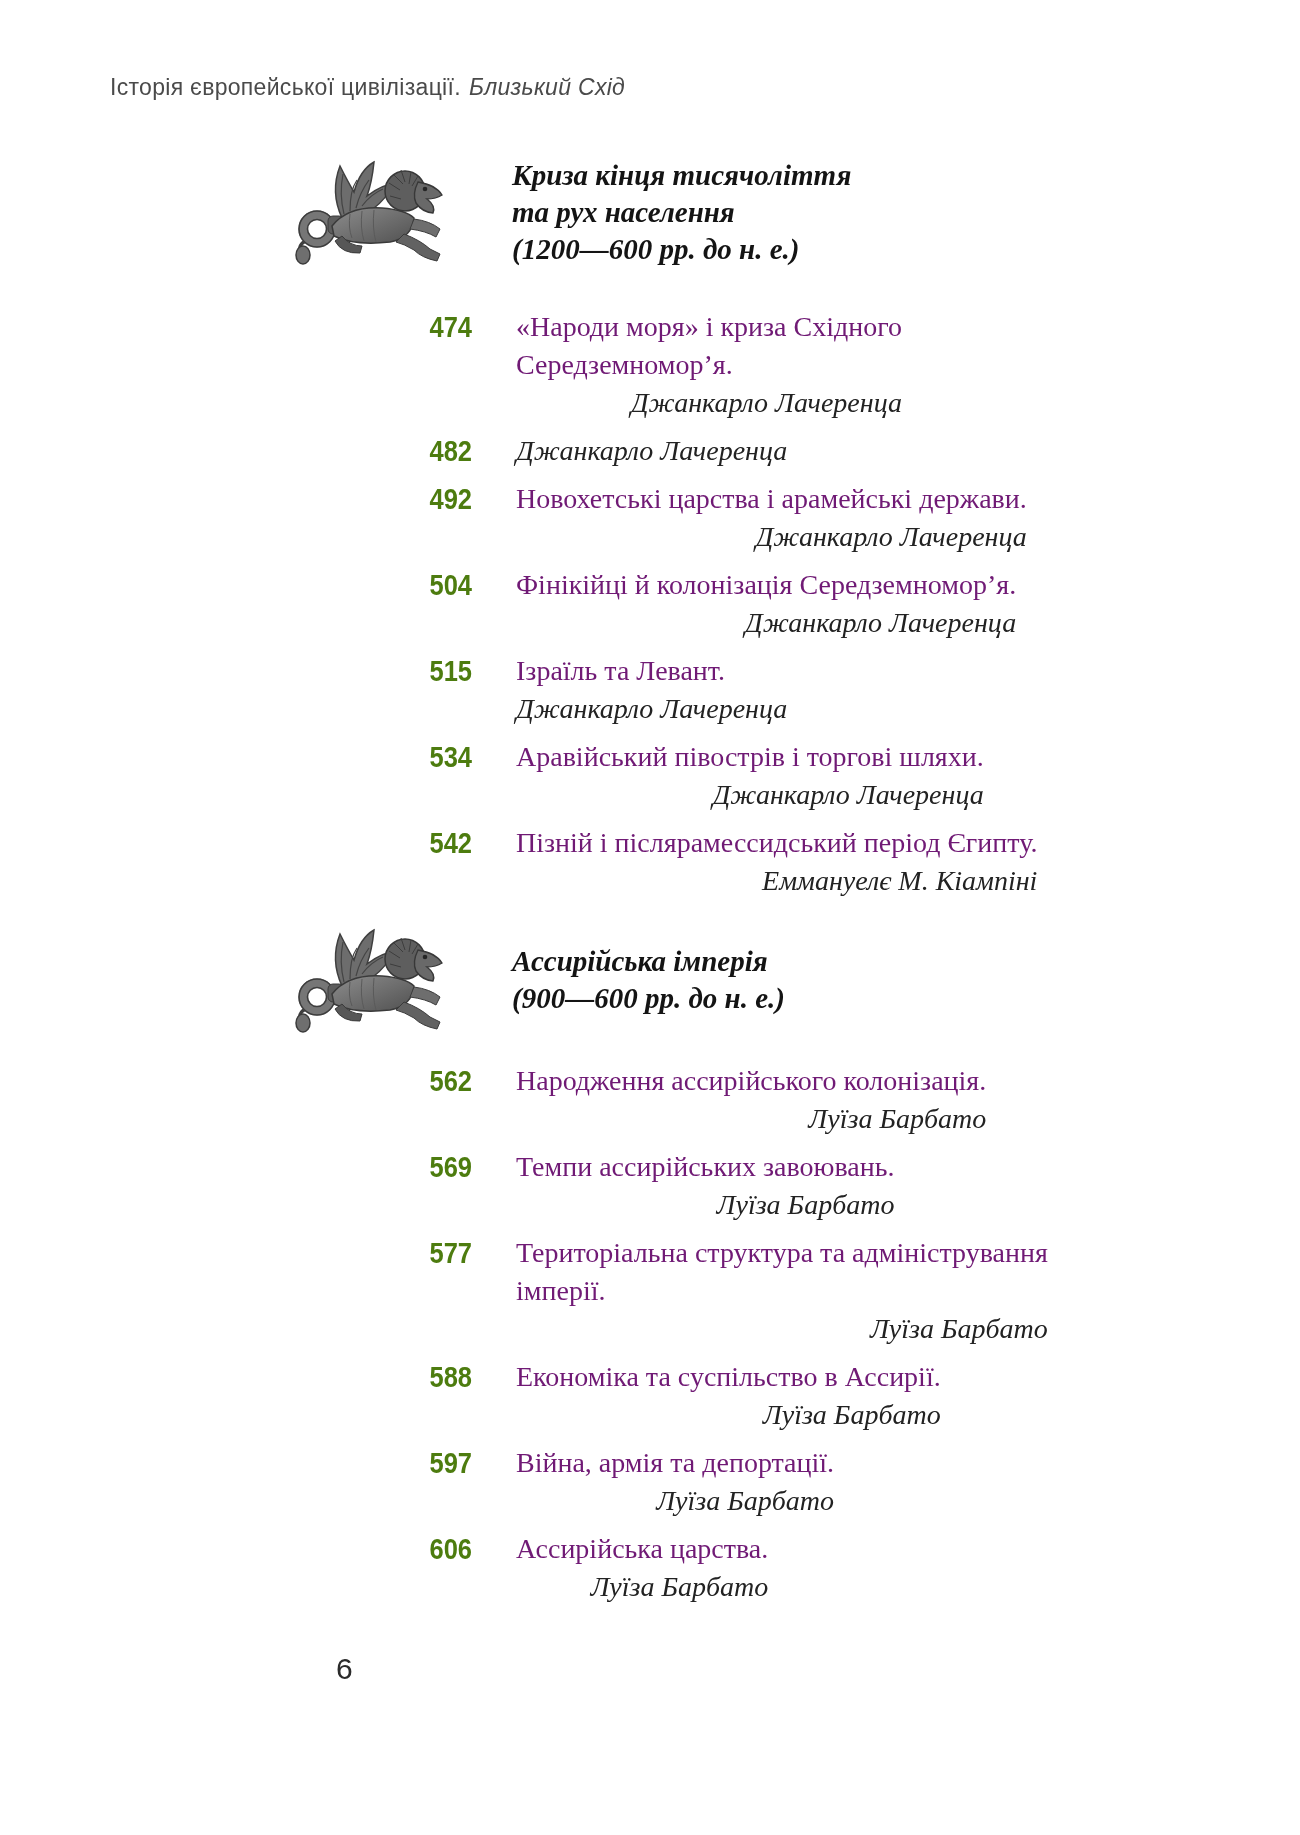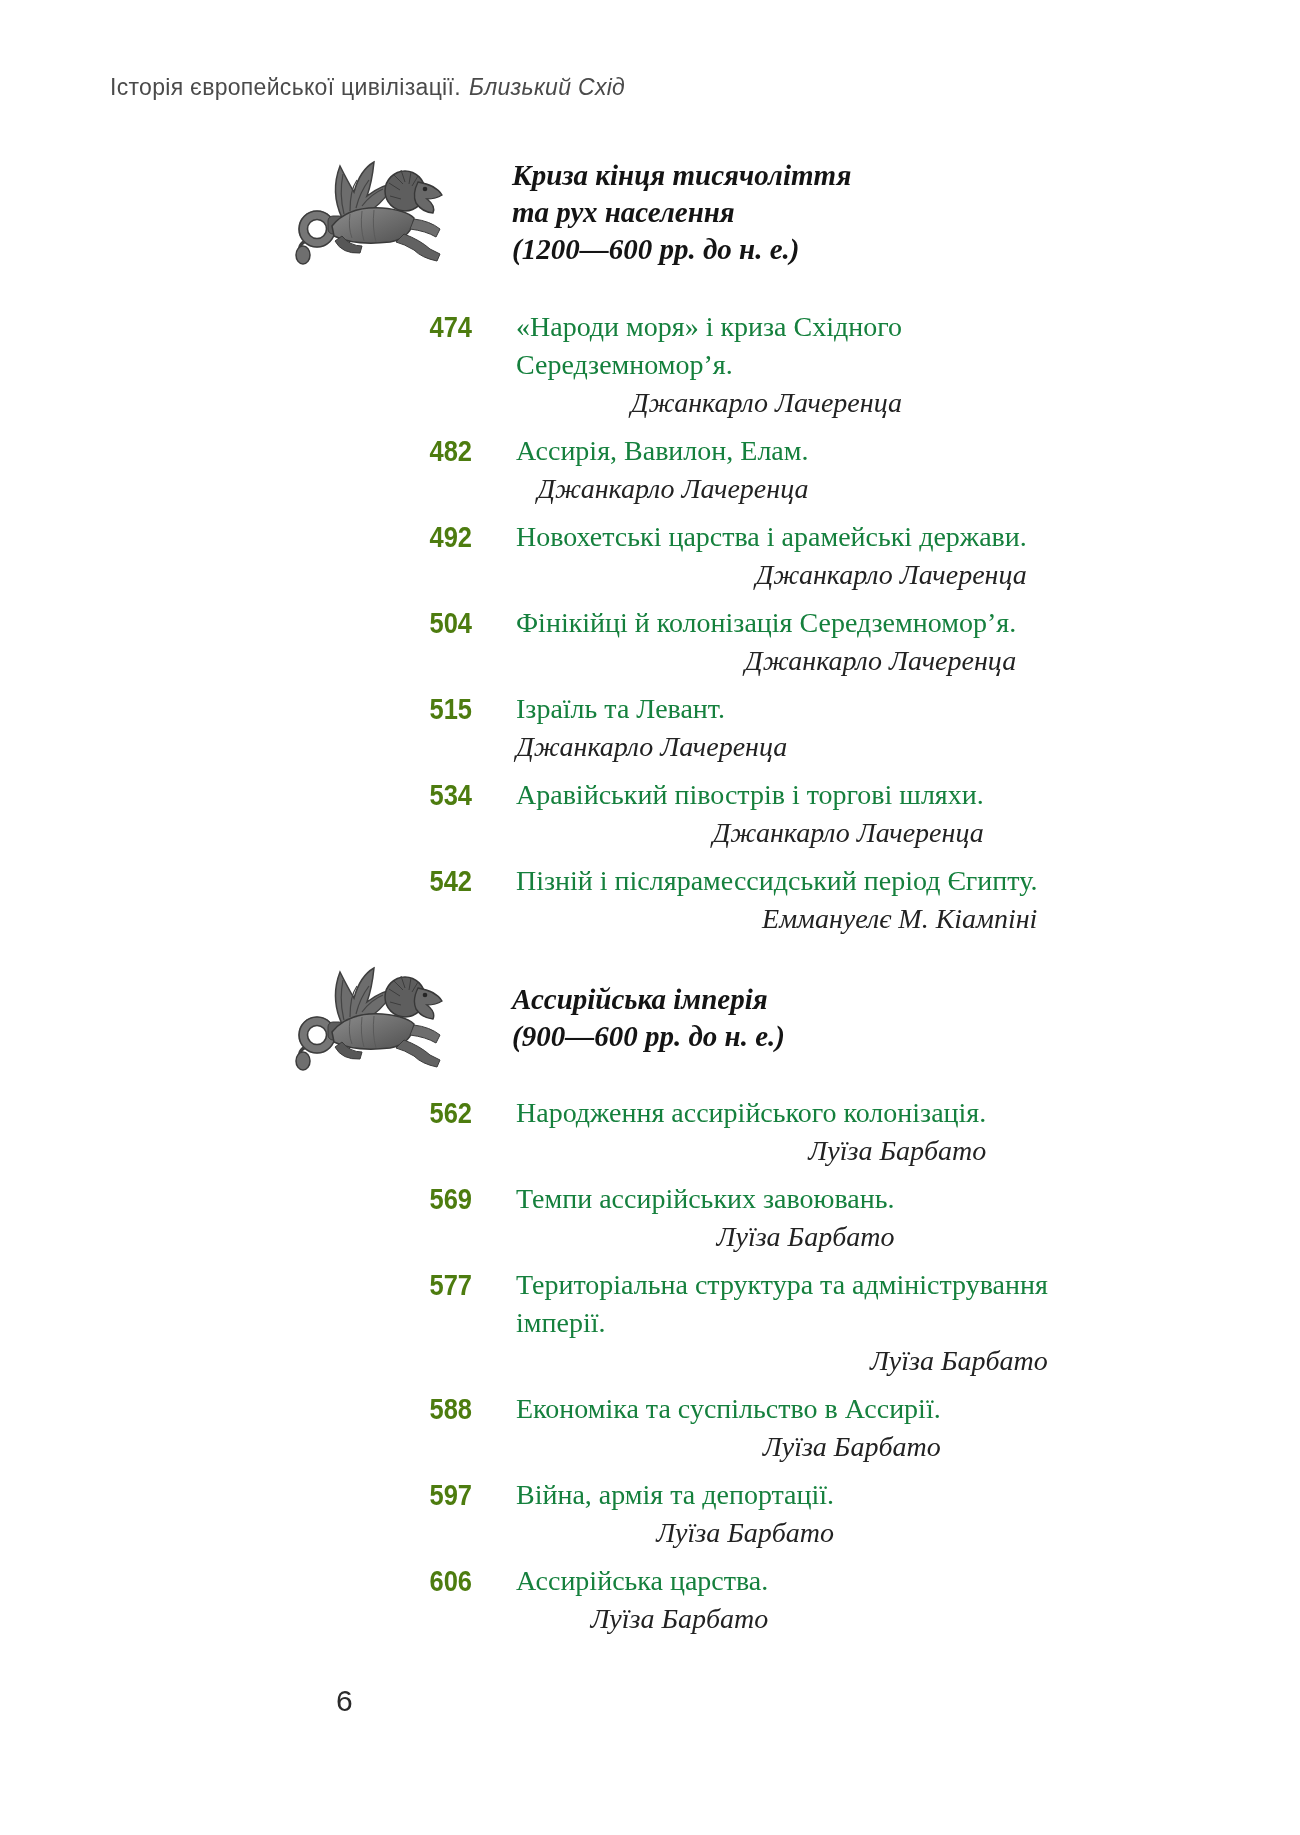--- a/index.html
+++ b/index.html
@@ -38,39 +38,39 @@
     margin-left:62px;
     font-size:29px;
     line-height:37px;
     font-weight:700;
     font-style:italic;
     white-space:pre-line;
     color:#141414;
   }
 
   .entries{margin-left:330px;margin-top:40px;}
-  .section:nth-of-type(2) .entries{margin-top:20px;}
+  .section:nth-of-type(2) .entries{margin-top:26px;}
 
   .entry{display:flex;margin-bottom:10px;}
   .entry-num{
     flex:0 0 142px;
     text-align:right;
     font-family:"Liberation Sans","DejaVu Sans",sans-serif;
     font-weight:700;
     font-size:30px;
     line-height:38px;
     color:#4d7c0f;
   }
   .entry-num > span{display:inline-block;transform:scaleX(.85);transform-origin:100% 50%;}
   .entry-text{margin-left:44px;max-width:660px;}
   .entry-title{
     font-size:28px;
     line-height:38px;
     white-space:pre-line;
-    color:#15803d;
+    color:#701a75;
   }
   .entry-author{
     font-size:28px;
     line-height:38px;
     font-style:italic;
     color:#222;
     text-align:right;
   }
 
   .folio{
@@ -151,21 +151,20 @@
     <div class="entry-text">
       <div class="entry-title">«Народи моря» і криза Східного
 Середземномор’я.</div>
       <div class="entry-author">Джанкарло Лачеренца</div>
     </div>
   </div>
 
   <div class="entry">
     <div class="entry-num"><span>482</span></div>
     <div class="entry-text">
-      <div class="entry-title">Ассирія, Вавилон, Елам.</div>
       <div class="entry-author">Джанкарло Лачеренца</div>
     </div>
   </div>
 
   <div class="entry">
     <div class="entry-num"><span>492</span></div>
     <div class="entry-text">
       <div class="entry-title">Новохетські царства і арамейські держави.</div>
       <div class="entry-author">Джанкарло Лачеренца</div>
     </div>

